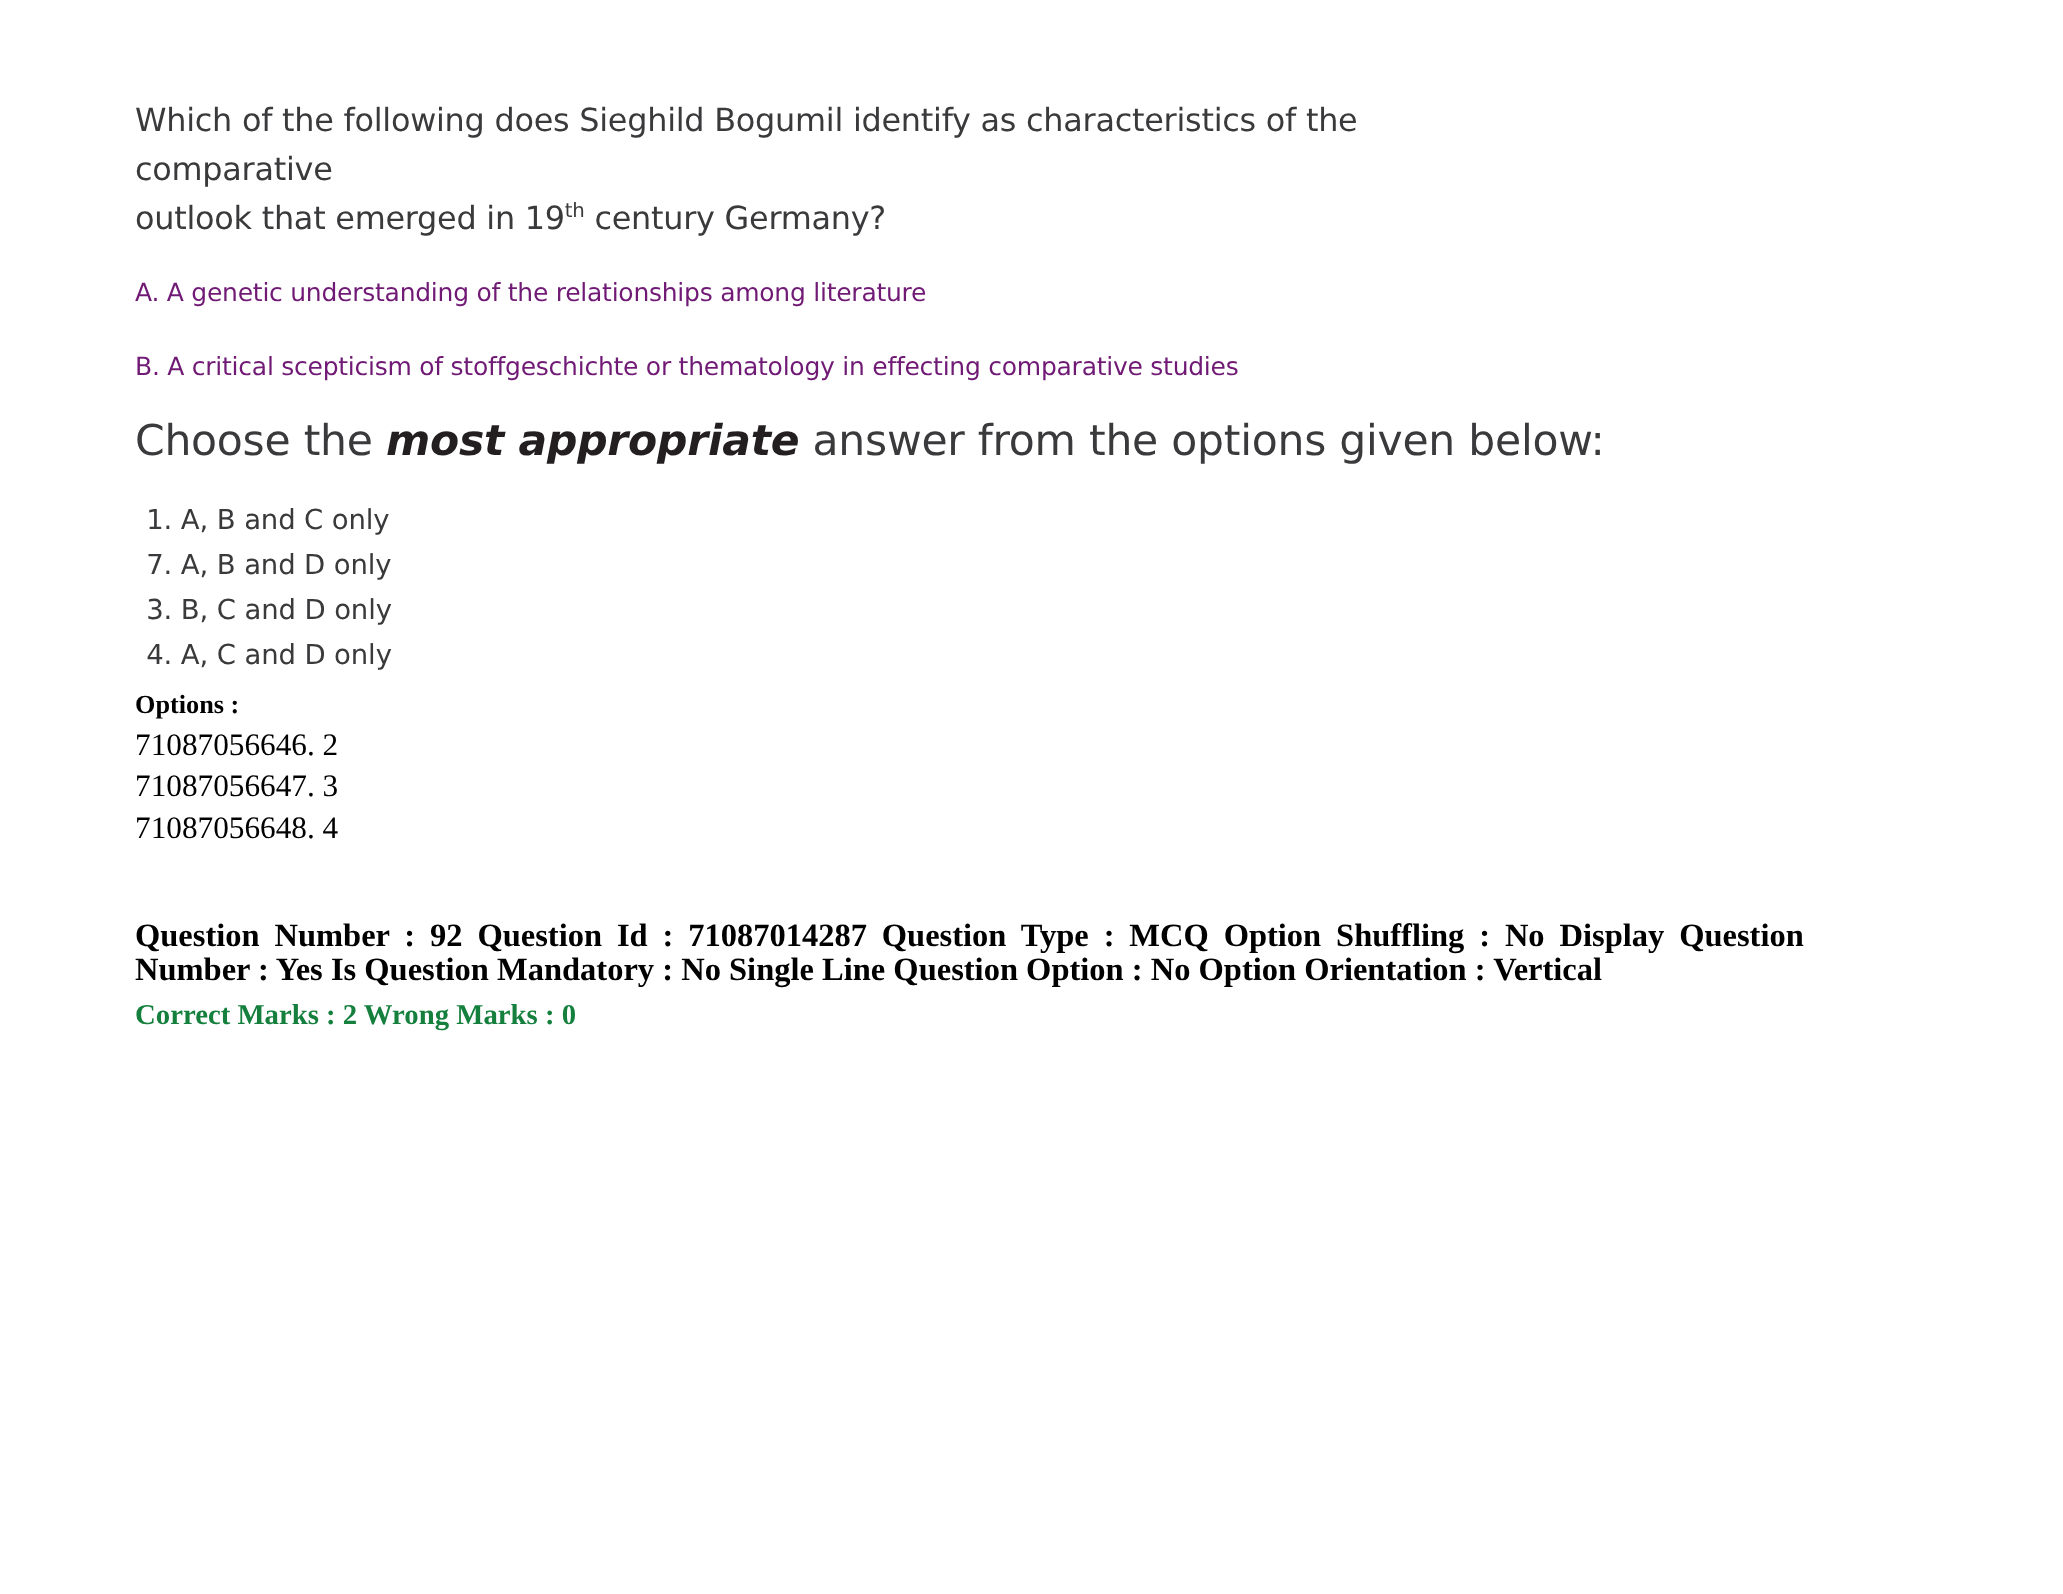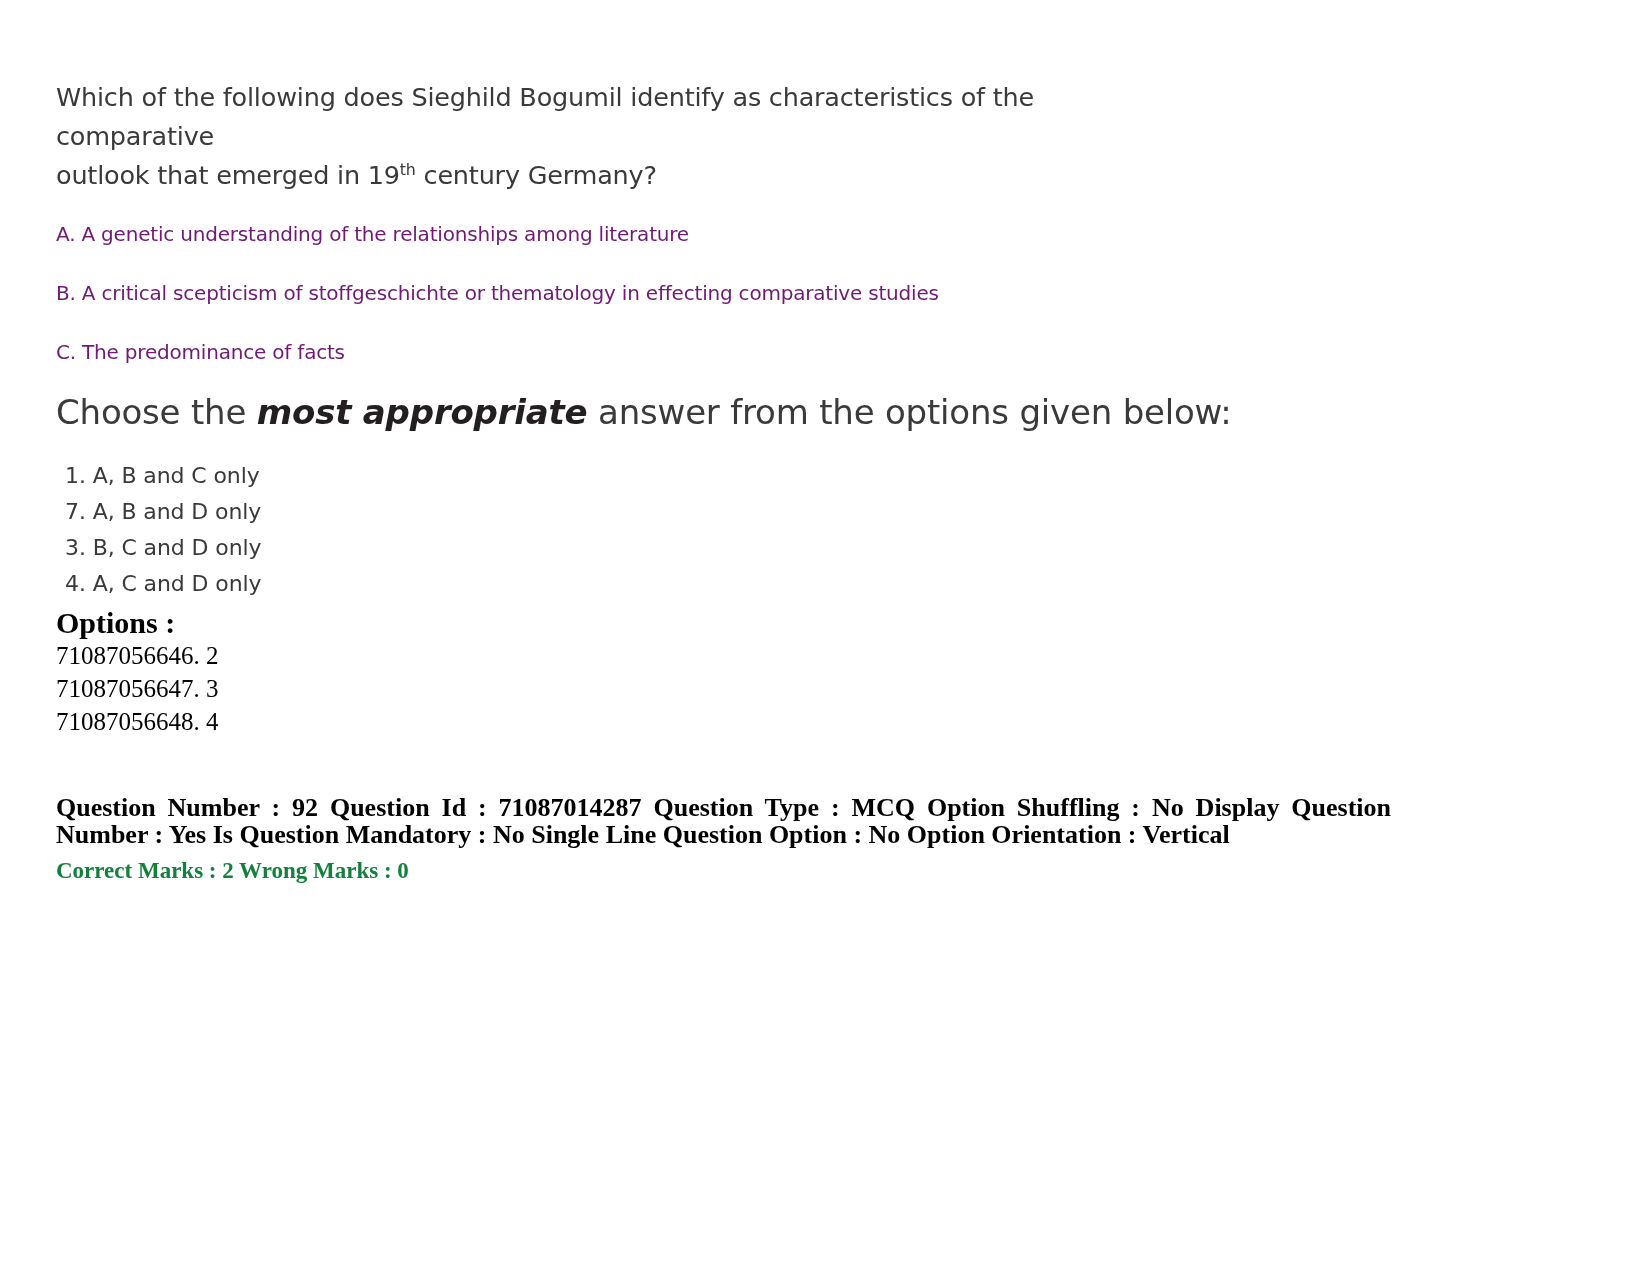--- a/index.html
+++ b/index.html
@@ -12,21 +12,21 @@
     height: 1275px;
     font-family: "Liberation Sans", sans-serif;
     color: #231f20;
     overflow: hidden;
   }
   .page {
     position: relative;
     width: 1650px;
     height: 1275px;
     box-sizing: border-box;
-    padding: 78px 0 0 56px;
+    padding: 78px 0 0 108px;
   }
 
   
   .stem {
     font-family: "DejaVu Sans", sans-serif;
     font-size: 25.5px;
     line-height: 39px;
     color: #3a3a3c;
     letter-spacing: -0.2px;
     max-width: 1000px;
@@ -72,21 +72,21 @@
     font-size: 22px;
     line-height: 36px;
     color: #3a3a3c;
     letter-spacing: -0.1px;
     white-space: pre;
   }
 
   
   .options-head {
     font-family: "Liberation Serif", "DejaVu Serif", serif;
-    font-size: 30px;
+    font-size: 21px;
     font-weight: bold;
     color: #000000;
     line-height: 33px;
     margin-top: 4px;
   }
   .option-id {
     font-family: "Liberation Serif", "DejaVu Serif", serif;
     font-size: 25px;
     line-height: 33px;
     color: #000000;
@@ -122,21 +122,20 @@
 
 <div class="page">
 
   <div class="stem">
     <span>Which of the following does Sieghild Bogumil identify as characteristics of the comparative</span><br>
     <span>outlook that emerged in 19</span><sup>th</sup><span> century Germany?</span>
   </div>
 
   <div class="statement">A. A genetic understanding of the relationships among literature</div>
   <div class="statement">B. A critical scepticism of stoffgeschichte or thematology in effecting comparative studies</div>
-  <div class="statement">C. The predominance of facts</div>
 
   <div class="chooser">
     <span>Choose the </span><span class="emph">most appropriate</span><span> answer from the options given below:</span>
   </div>
 
   <div class="choices">
     <div class="choice">1. A, B and C only</div>
     <div class="choice">7. A, B and D only</div>
     <div class="choice">3. B, C and D only</div>
     <div class="choice">4. A, C and D only</div>

